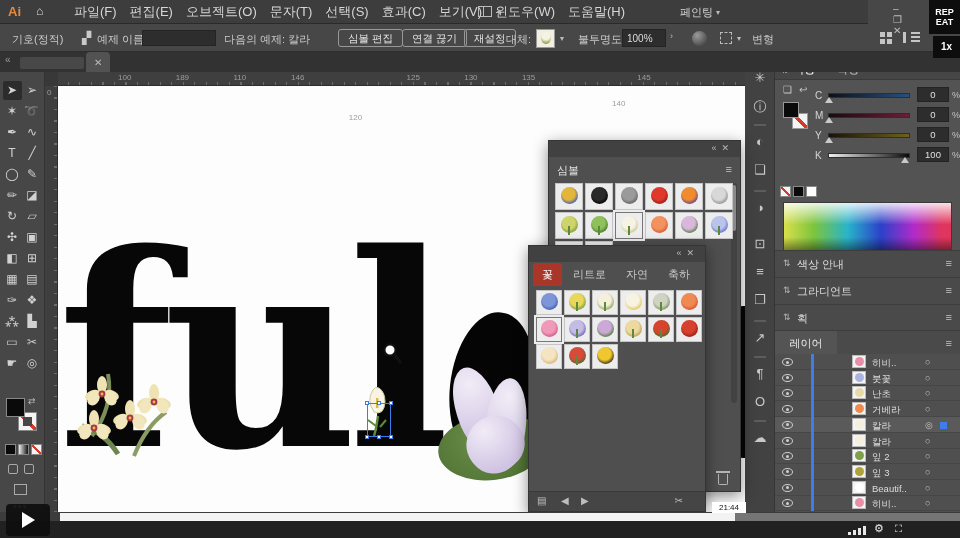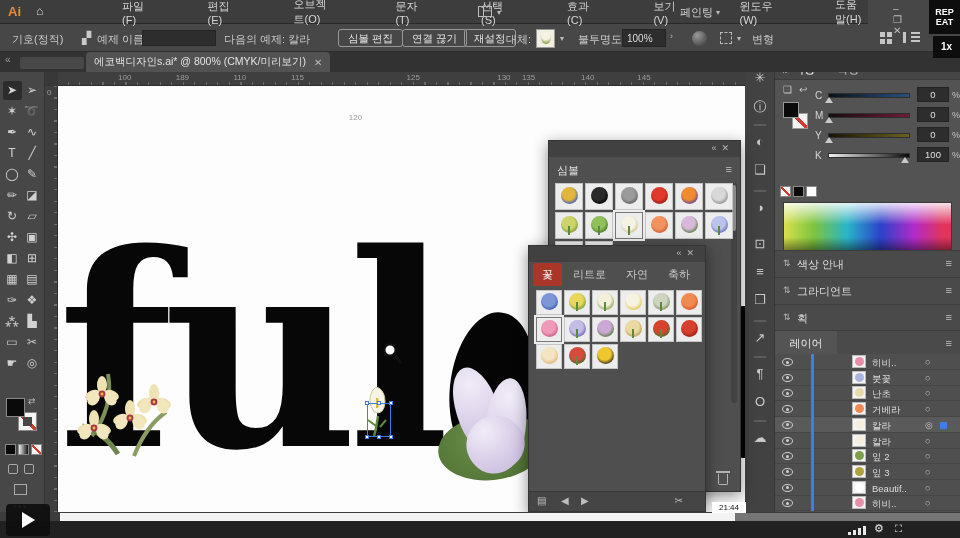--- a/index.html
+++ b/index.html
@@ -5,21 +5,21 @@
   * { margin:0; padding:0; box-sizing:border-box; }
   html,body { width:960px; height:538px; overflow:hidden; background:#3a3a3a;
     font-family:"Liberation Sans", sans-serif; }
   #app { position:relative; width:960px; height:538px; background:#474747; }
 
   
   #menubar { position:absolute; left:0; top:0; width:868px; height:24px; background:#3d3d3d; border-bottom:1px solid #2a2a2a; z-index:25; }
   #ai-logo { position:absolute; left:8px; top:4px; color:#e8893c; font-weight:bold; font-size:13px; }
   #home-icon { position:absolute; left:36px; top:4px; color:#d8d8d8; font-size:12px; }
   #menu-items { position:absolute; left:74px; top:0; display:flex; gap:13px; height:24px; align-items:center; }
-  .menu-item { color:#d6d6d6; font-size:11px; cursor:default;margin-left:48px; }
+  .menu-item { color:#d6d6d6; font-size:13px; cursor:default; }
   #layout-icon { position:absolute; left:478px; top:6px; width:14px; height:11px; border:1px solid #bbb; }
   #layout-icon::before { content:""; position:absolute; left:4px; top:0; bottom:0; width:1px; background:#bbb; }
   #layout-chevron { position:absolute; left:497px; top:8px; color:#bbb; font-size:8px; }
   #workspace { position:absolute; left:680px; top:5px; color:#d6d6d6; font-size:11px; }
   #workspace-chevron { position:absolute; left:716px; top:8px; color:#bbb; font-size:8px; }
   #searchbox { position:absolute; left:742px; top:4px; width:148px; height:16px; background:#2e2e2e; border:1px solid #575757; border-radius:2px; display:flex; align-items:center; padding:0 4px; gap:4px; }
   #searchbox input { background:transparent; border:none; outline:none; color:#c8c8c8; font-size:10px; width:118px; }
   #searchbox input::placeholder { color:#8d8d8d; }
   #win-controls { position:absolute; left:893px; top:3px; color:#bdbdbd; font-size:10px; letter-spacing:6px; }
   #badge-repeat { position:absolute; left:929px; top:0; width:31px; height:34px; background:#0d0d0d; color:#fff; font-weight:bold; font-size:9px; line-height:10px; text-align:center; padding-top:7px; z-index:40; }
@@ -230,26 +230,26 @@
     <svg width="22" height="24" style="position:absolute;left:324px;top:256px;">
       <circle cx="8" cy="8" r="5.6" fill="#ffffff" stroke="#111" stroke-width="2.2"></circle>
       <line x1="12.5" y1="12.5" x2="19" y2="21" stroke="#111" stroke-width="3"></line>
     </svg>
   </div>
 
   <div id="hruler">
       <div class="rtick" style="left: 73px;">100</div>
       <div class="rtick" style="left: 130.7px;">189</div>
       <div class="rtick" style="left: 188.4px;">110</div>
-      <div class="rtick" style="left: 246.1px;">115</div>
+      <div class="rtick" style="left: 246.1px;">146</div>
       <div class="rtick" style="left: 303.8px; margin-top: 40px;">120</div>
       <div class="rtick" style="left: 361.5px;">125</div>
-      <div class="rtick" style="left: 419.2px; margin-left: 33px;">130</div>
+      <div class="rtick" style="left: 419.2px;">130</div>
       <div class="rtick" style="left: 476.9px;">135</div>
-      <div class="rtick" style="left: 536px;">140</div>
+      <div class="rtick" style="left: 567px; margin-top: 26px;">140</div>
       <div class="rtick" style="left: 592.3px;">145</div>
     </div>
   <div id="vruler">
     <span id="vzero">0</span>
   </div>
   <div id="ruler-corner"></div>
 
   <div id="toolbar">
     <div id="tools">
         <div class="tool active">➤</div>
@@ -350,21 +350,20 @@
       <i style="top:0;"></i>
         <i style="top:4px;"></i>
         <i style="top:8px;"></i>
     </div>
   </div>
 
   <div id="tabbar">
     <span id="tab-collapse">«</span>
     <div id="tab-stub"></div>
     <div id="doc-tab">
-      <span class="title">에코백디자인s.ai* @ 800% (CMYK/미리보기)</span>
       <span class="close">✕</span>
     </div>
   </div>
 
   <div id="dock">
     <div id="dock-strip">
         <div class="dock-ic" style="top: 12px;">✳</div>
         <div class="dock-ic" style="top: 40px;">ⓘ</div>
         <div class="dock-ic" style="top: 76px;">◐</div>
         <div class="dock-ic" style="top: 104px;">❏</div>

